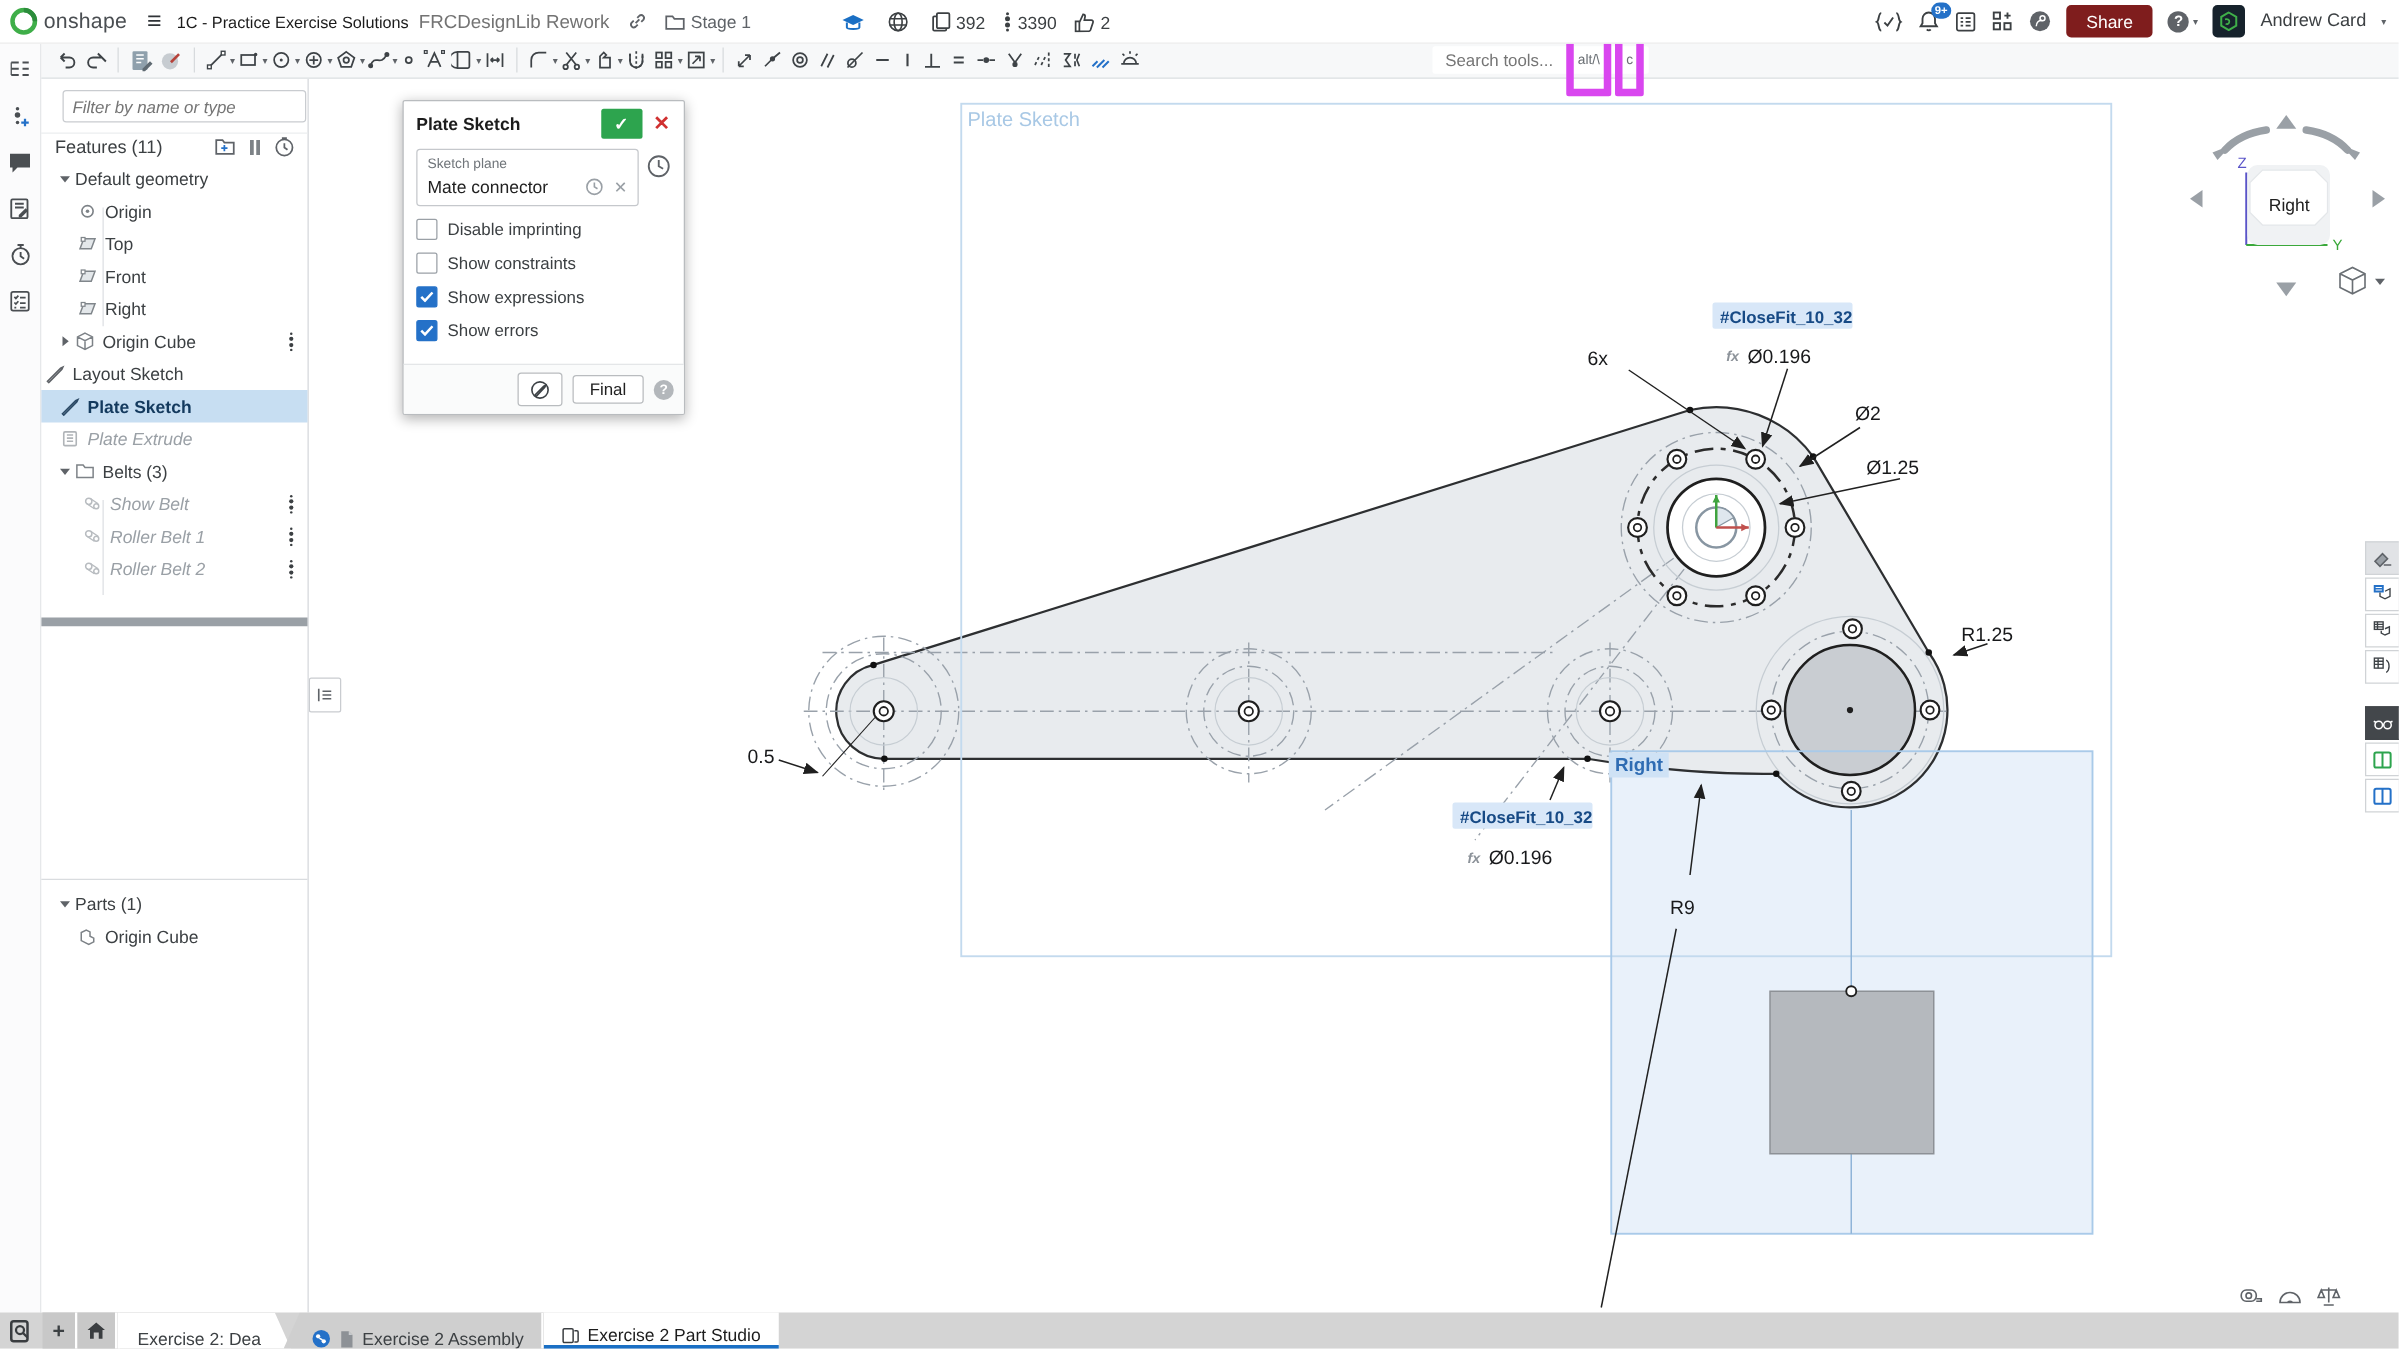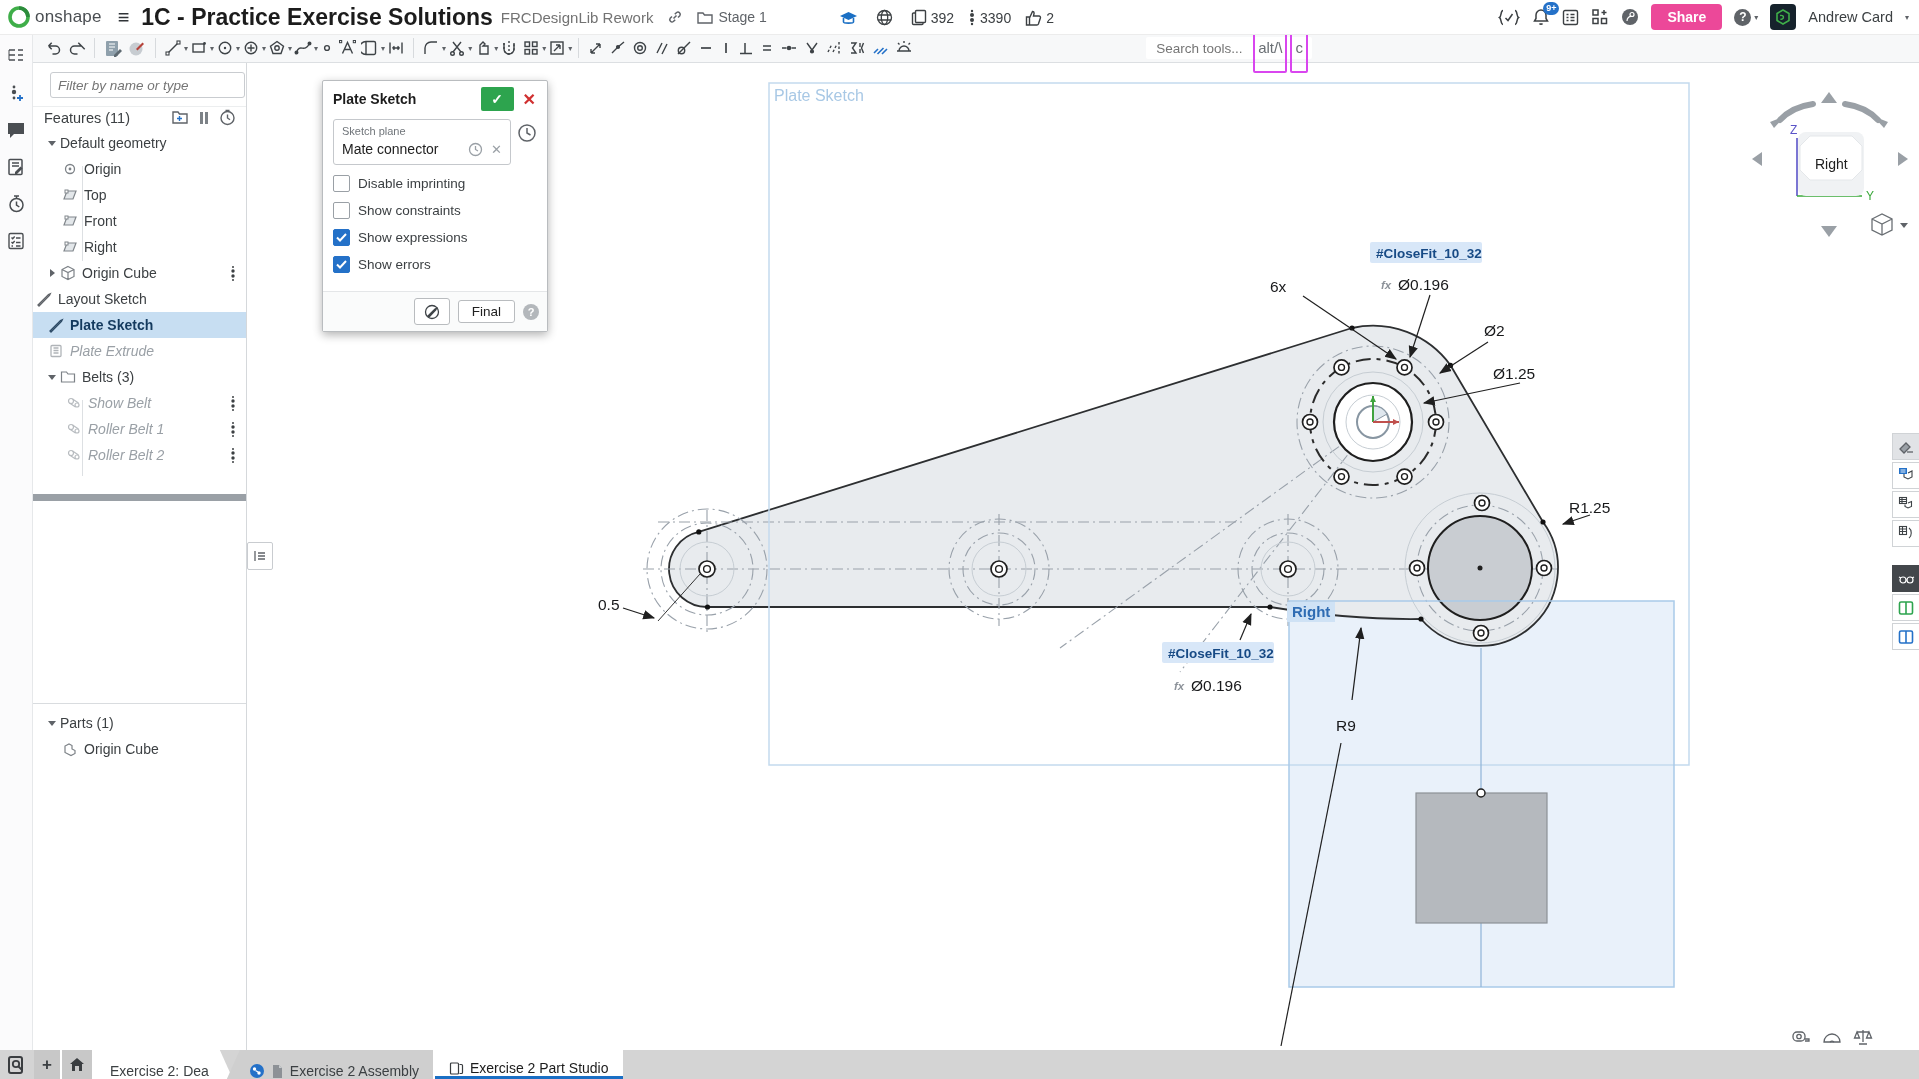--- a/index.html
+++ b/index.html
@@ -5,46 +5,46 @@
   html,body{margin:0;padding:0}
   body{width:1919px;height:1079px;overflow:hidden;background:#fff;
        font-family:"Liberation Sans",sans-serif;color:#212121;position:relative;font-size:14px}
   svg{display:block}
   svg text{font-family:"Liberation Sans",sans-serif}
   
   .hdr{position:absolute;top:0;left:0;right:0;height:34px;background:#fff;display:flex;align-items:center;border-bottom:1px solid #ececec;z-index:30}
   .hdr .logo{display:flex;align-items:center;gap:5px;margin-left:8px}
   .logo-word{font-size:17px;color:#4a4e52;letter-spacing:.2px}
   .hamburger{font-size:20px;color:#2f3337;margin-left:16px;cursor:pointer;line-height:1}
-  .doc-title{font-size:23px;font-weight:700;color:#1c1c1c;margin-left:12px;white-space:nowrap}
+  .doc-title{font-size:13px;font-weight:400;color:#1c1c1c;margin-left:12px;white-space:nowrap}
   .doc-sub{font-size:15px;color:#737373;margin-left:8px;white-space:nowrap}
   .hicon{margin-left:14px;display:flex;align-items:center;color:#5f6368}
   .hlabel{font-size:14px;color:#5f6368;margin-left:5px}
   .stats{display:flex;align-items:flex-end;margin-left:72px;gap:4px}
   .stat-num{font-size:14px;color:#3c4043;margin-right:10px}
   .hright{margin-left:auto;display:flex;align-items:center;margin-right:10px;gap:12px}
   .bell{position:relative}
   .badge{position:absolute;top:-6px;right:-9px;background:#2471c8;color:#fff;font-size:9px;font-weight:700;
          border-radius:7px;padding:1px 3px;line-height:1.2}
-  .share-btn{background:#ec4899;color:#fff;font-size:14px;font-weight:700;border:none;border-radius:4px;
+  .share-btn{background:#7f1d1d;color:#fff;font-size:14px;font-weight:400;border:none;border-radius:4px;
              padding:5px 16px;cursor:pointer}
   .help-wrap{display:flex;align-items:center;gap:3px}
   .help-circle{width:17px;height:17px;border-radius:50%;background:#5f6368;color:#fff;font-size:12px;font-weight:700;
                display:flex;align-items:center;justify-content:center}
   .avatar{width:26px;height:26px;border-radius:4px;background:#16222c;display:flex;align-items:center;justify-content:center}
   .uname{font-size:14.5px;color:#3c4043}
   .caret{font-size:8px;color:#5f6368}
   
   .tbar{position:absolute;top:34px;left:32px;right:0;height:28px;background:#f7f8f9;border-bottom:1px solid #dcdfe2;
         display:flex;align-items:center;padding-left:10px;z-index:20}
   .tbtn{display:flex;align-items:center;padding:2px 2px;border-radius:2px;cursor:pointer}
   .tdiv{width:1px;height:20px;background:#d7dadd;margin:0 6px;flex:none}
   .searchbox{margin-left:230px;display:flex;align-items:center;background:#fff;height:22px;padding:0 4px 0 8px;border-radius:2px}
   .searchbox input{border:none;outline:none;font-size:13.5px;color:#5f6368;width:92px;font-family:"Liberation Sans",sans-serif;background:transparent}
-  .kbd{border:2px solid #d946ef;border-radius:2px;font-size:15px;color:#6a6f74;padding:16px 3px;margin-left:3px;line-height:14px}
+  .kbd{border:6px solid #d946ef;border-radius:2px;font-size:11px;color:#6a6f74;padding:16px 3px;margin-left:3px;line-height:14px}
   
   .lstrip{position:absolute;top:34px;left:0;width:32px;bottom:29px;background:#fbfbfc;border-right:1px solid #e6e8ea;
           display:flex;flex-direction:column;align-items:center;padding-top:12px;gap:17px;z-index:20}
   
   .fpanel{position:absolute;top:63px;left:32px;width:214px;bottom:29px;background:#fff;border-right:1px solid #d5d8db;z-index:15}
   .filter-row{display:flex;align-items:center;padding:9px 8px 8px 10px;gap:8px}
   .filter-input{flex:1;border:1px solid #c9ccd0;border-radius:3px;height:24px;font-style:italic;font-size:13.5px;
                 color:#9aa0a6;padding:0 7px;outline:none;font-family:"Liberation Sans",sans-serif}
   .feat-hdr{display:flex;align-items:center;padding:2px 10px 4px 12px;gap:10px}
   .feat-hdr-label{font-size:14.5px;color:#3c4043;flex:1}

